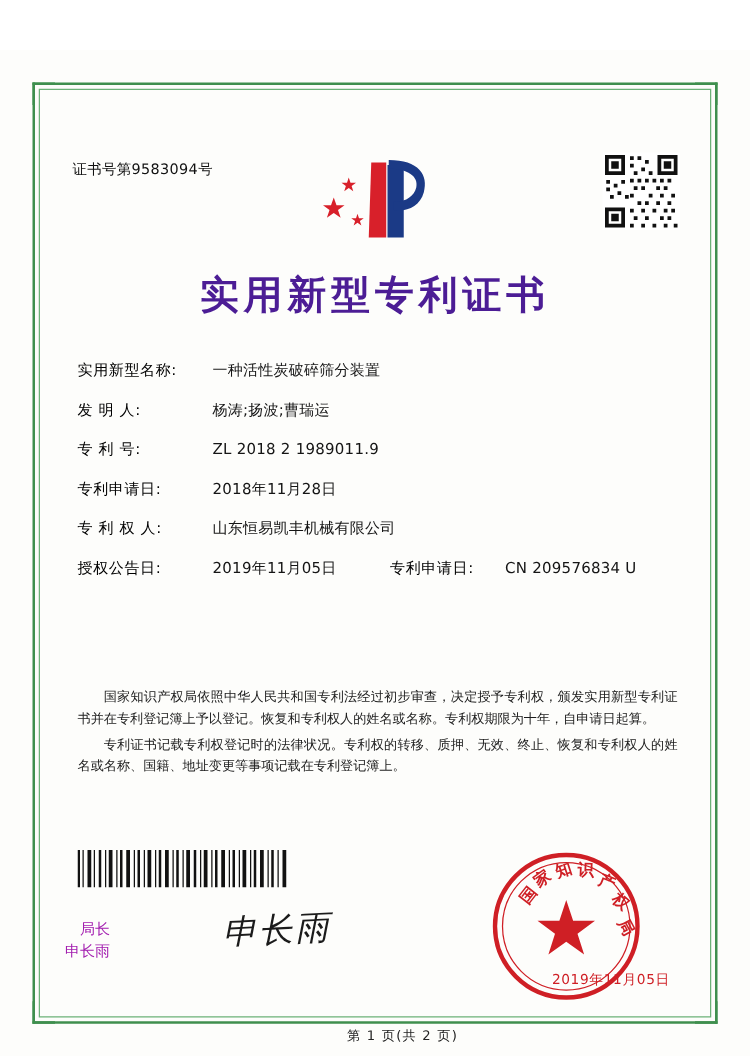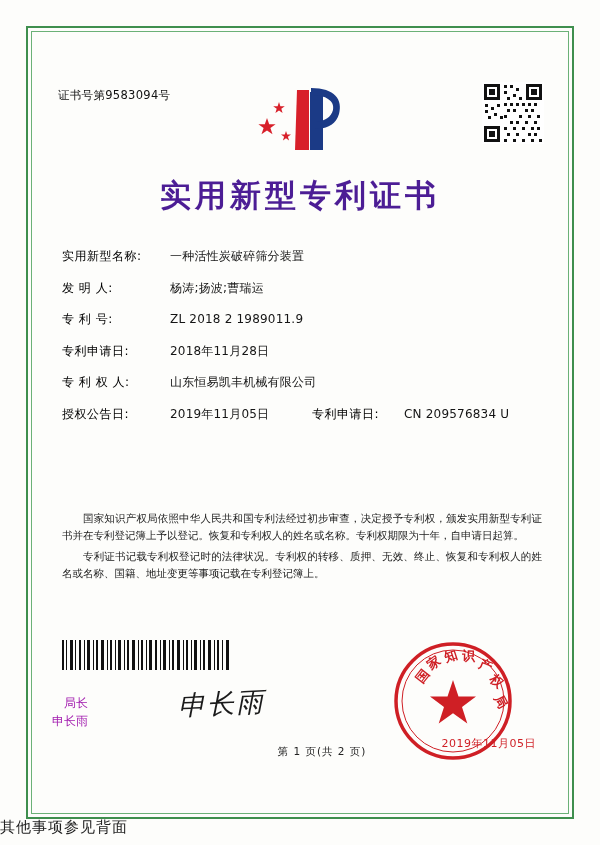--- a/index.html
+++ b/index.html
@@ -12,20 +12,21 @@
     height: 845px;
     font-family: "DejaVu Sans", "Liberation Sans", sans-serif;
     color: #1a1a1a;
     position: relative;
     overflow: hidden;
   }
   .page {
     position: absolute;
     inset: 0;
     background: #fdfdfb;
+    margin-top: 40px;
   }
   
   .border-outer {
     position: absolute;
     left: 26px;
     top: 26px;
     right: 26px;
     bottom: 26px;
     border: 2px solid #3f8f4e;
     box-sizing: border-box;
@@ -201,21 +202,21 @@
     font-size: 11px;
     color: #cf1f25;
     letter-spacing: 0.5px;
   }
 
   
   .page-num {
     position: absolute;
     left: 0;
     right: 0;
-    top: 745px;
+    top: 782px;
     text-align: center;
     font-size: 10.5px;
     color: #222;
     letter-spacing: 1px;
     padding-left: 44px;
   }
   .footer-note {
     position: absolute;
     left: 0;
     right: 0;

